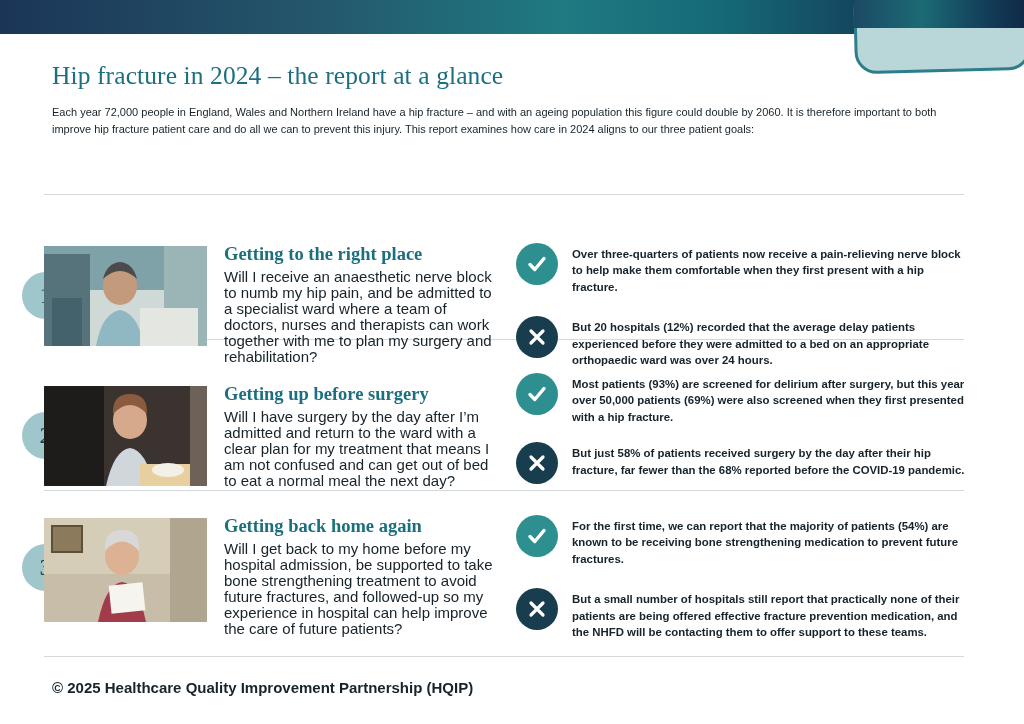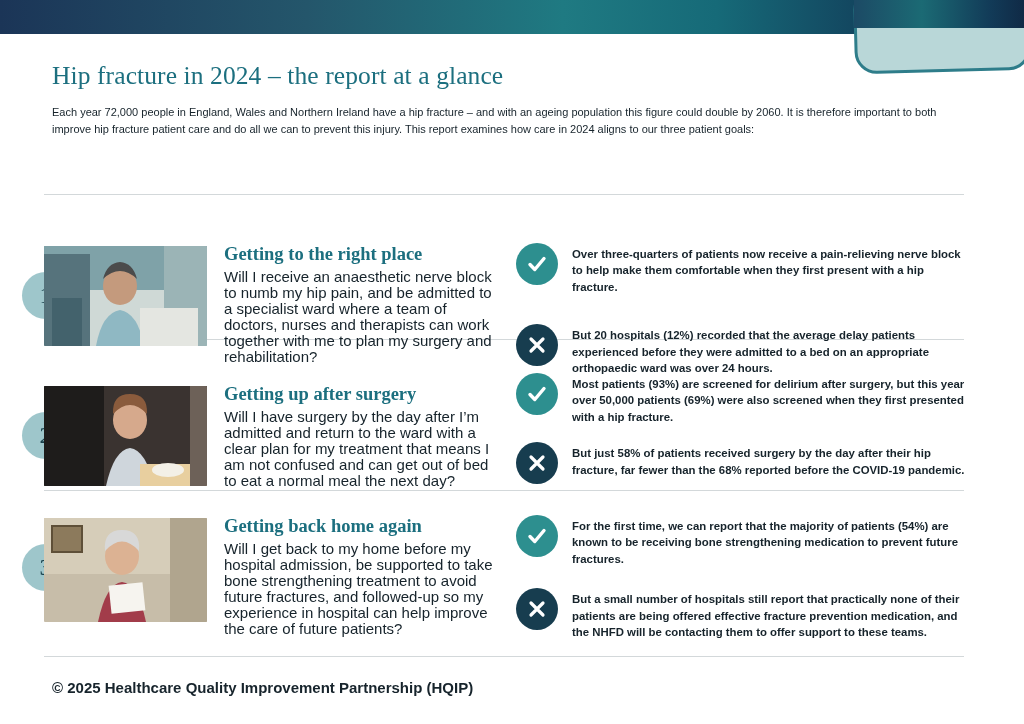--- a/index.html
+++ b/index.html
@@ -215,21 +215,21 @@
 
     <div class="col-right" style="top:36px">
       <div class="bullet">
         <span class="mark tick">
           <svg width="22" height="22" viewBox="0 0 22 22">
               <path d="M4 11.5 L8.8 16.5 L18 5.5" stroke="#ffffff" stroke-width="3.4" fill="none" stroke-linecap="round" stroke-linejoin="round"></path>
             </svg>
         </span>
         <p>Over three-quarters of patients now receive a pain-relieving nerve block to help make them comfortable when they first present with a hip fracture.</p>
       </div>
-      <div class="bullet" style="margin-top:32px">
+      <div class="bullet" style="margin-top:24px">
         <span class="mark cross">
           <svg width="20" height="20" viewBox="0 0 20 20">
               <path d="M4 4 L16 16 M16 4 L4 16" stroke="#ffffff" stroke-width="3.2" stroke-linecap="round"></path>
             </svg>
         </span>
         <p>But 20 hospitals (12%) recorded that the average delay patients experienced before they were admitted to a bed on an appropriate orthopaedic ward was over 24 hours.</p>
       </div>
     </div>
   </div>
 
@@ -244,21 +244,21 @@
         <ellipse cx="86" cy="34" rx="17" ry="19" fill="#d6a98c"></ellipse>
         <path d="M69 28 q17 -18 34 0 q1 -20 -17 -20 q-18 0 -17 20z" fill="#8a5b3c"></path>
         <path d="M62 100 q8 -36 24 -38 q16 2 24 38z" fill="#cfd6dc"></path>
         <rect x="96" y="78" width="67" height="22" fill="#e8cf9f"></rect>
         <ellipse cx="124" cy="84" rx="16" ry="7" fill="#f3f0e7"></ellipse>
         <rect x="146" y="0" width="17" height="100" fill="#6d6158"></rect>
       </svg>
     </div>
 
     <div class="col-mid" style="top:30px">
-      <div class="heading">Getting up after surgery</div>
+      <div class="heading">Getting up before surgery</div>
       <div class="question">Will I have surgery by the day after I’m admitted and return to the ward with a clear plan for my treatment that means I am not confused and can get out of bed to eat a normal meal the next day?</div>
     </div>
 
     <div class="col-right" style="top:22px">
       <div class="bullet">
         <span class="mark tick">
           <svg width="22" height="22" viewBox="0 0 22 22">
               <path d="M4 11.5 L8.8 16.5 L18 5.5" stroke="#ffffff" stroke-width="3.4" fill="none" stroke-linecap="round" stroke-linejoin="round"></path>
             </svg>
         </span>

